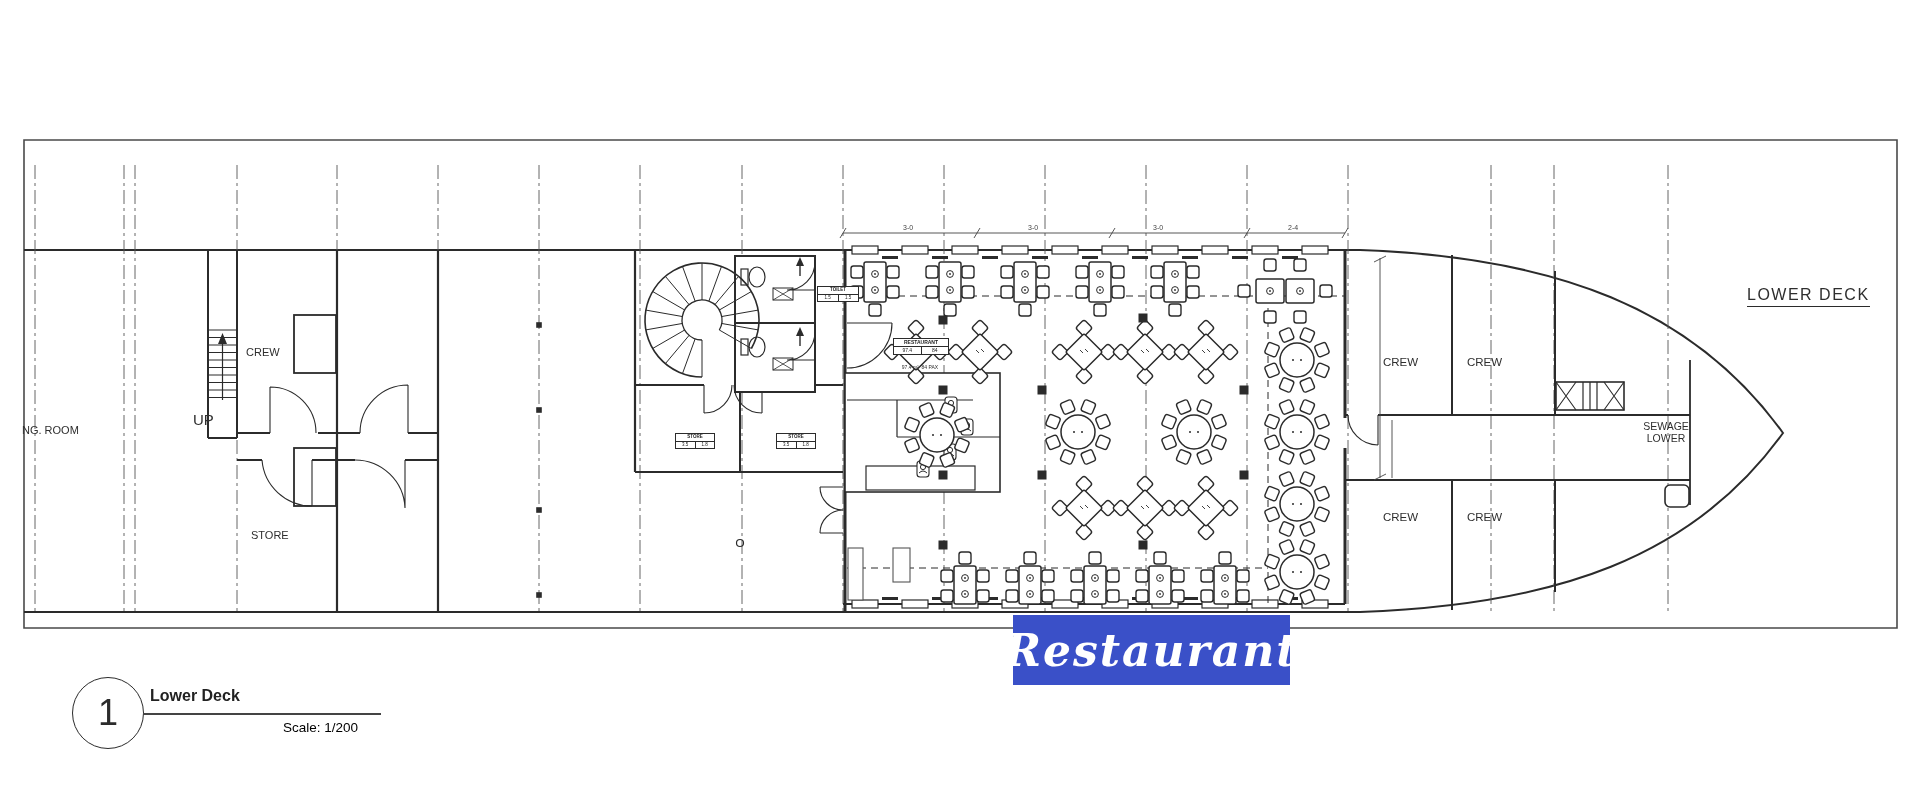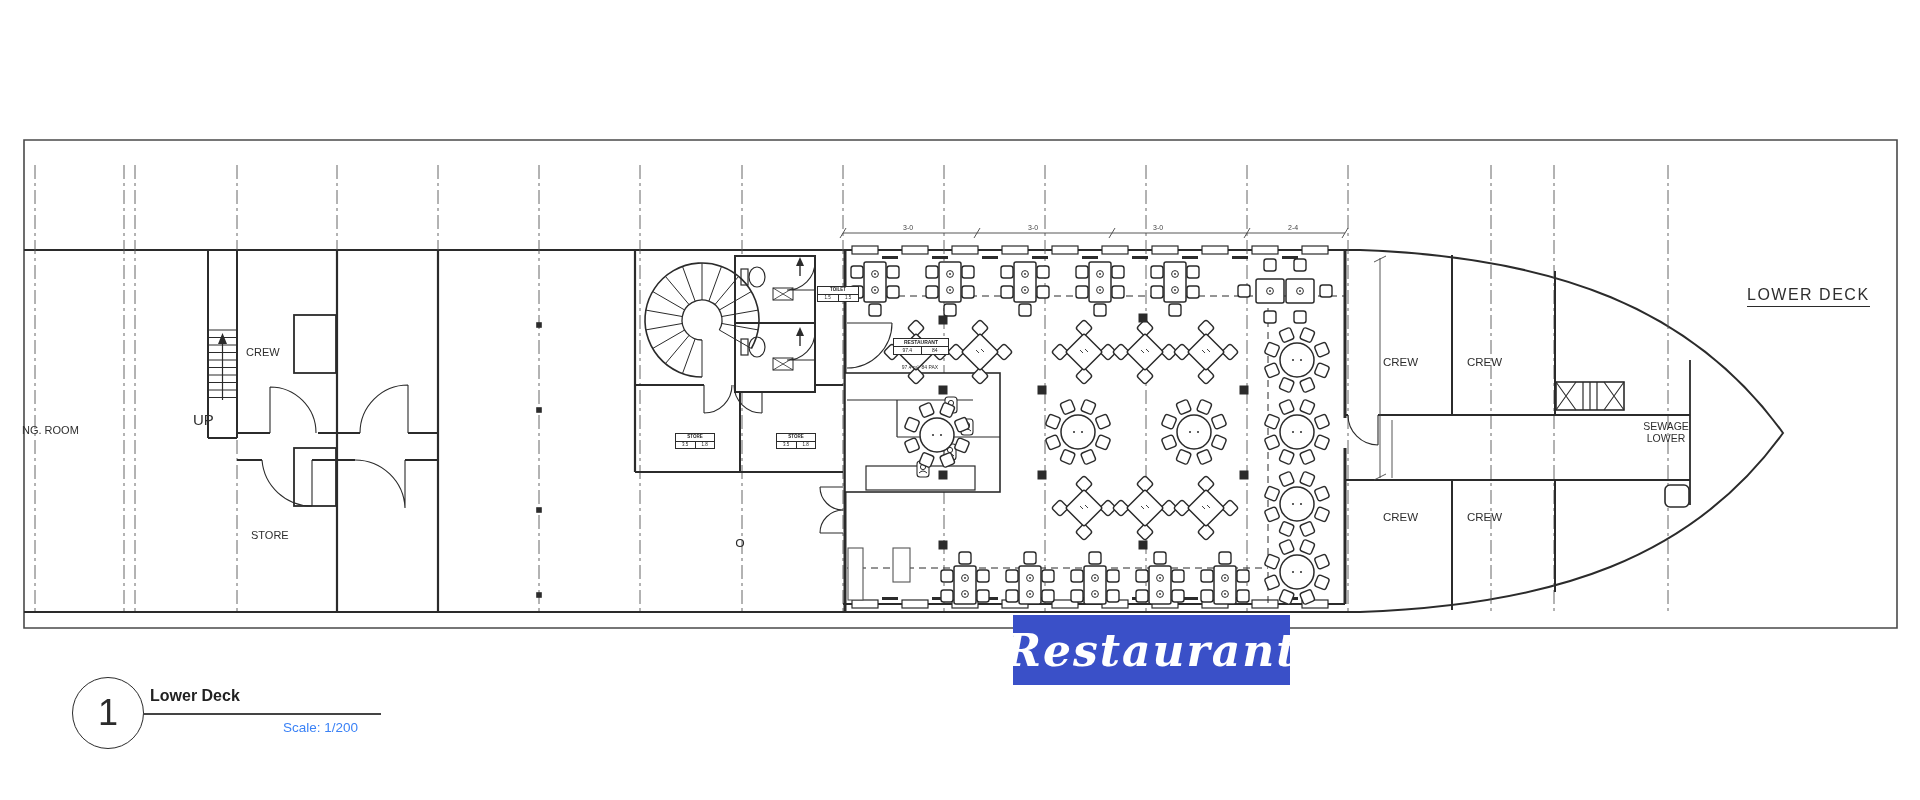--- a/index.html
+++ b/index.html
@@ -17,21 +17,21 @@
           display:flex;align-items:center;justify-content:center;}
   #banner span{font-family:"DejaVu Serif",serif;font-style:italic;font-weight:600;
           font-size:44px;letter-spacing:2px;}
   #deck-label{position:absolute;left:1747px;top:286px;font-size:16px;letter-spacing:1.5px;
           border-bottom:1.5px solid #2b2b2b;padding-bottom:2px;}
   #titleblock .circ{position:absolute;left:72px;top:677px;width:70px;height:70px;border:1.7px solid #2b2b2b;
           border-radius:50%;display:flex;align-items:center;justify-content:center;
           font-size:36px;font-weight:300;background:#fff;}
   #titleblock .tname{position:absolute;left:150px;top:687px;font-size:16px;font-weight:bold;color:#222;}
   #titleblock .tline{position:absolute;left:143px;top:713px;width:238px;height:2px;background:#444;}
-  #titleblock .tscale{position:absolute;left:283px;top:720px;font-size:13.5px;color:#3b82f6;text-align:right;}
+  #titleblock .tscale{position:absolute;left:283px;top:720px;font-size:13.5px;color:#000000;text-align:right;}
   .dim{position:absolute;font-size:7px;color:#444;}
 </style>
 </head>
 <body>
 
 <div id="stage">
 
   <svg id="structure" width="1920" height="800" viewBox="0 0 1920 800">
       <path d="M24,140 H1897 V628 H24 Z" fill="none" stroke="#4a4a4a" stroke-width="1.6"></path>
       <path d="M24,250 H1360 C1555,257 1693,308 1783,433 C1693,558 1555,605 1360,612 H24" fill="none" stroke="#2b2b2b" stroke-width="2"></path>

